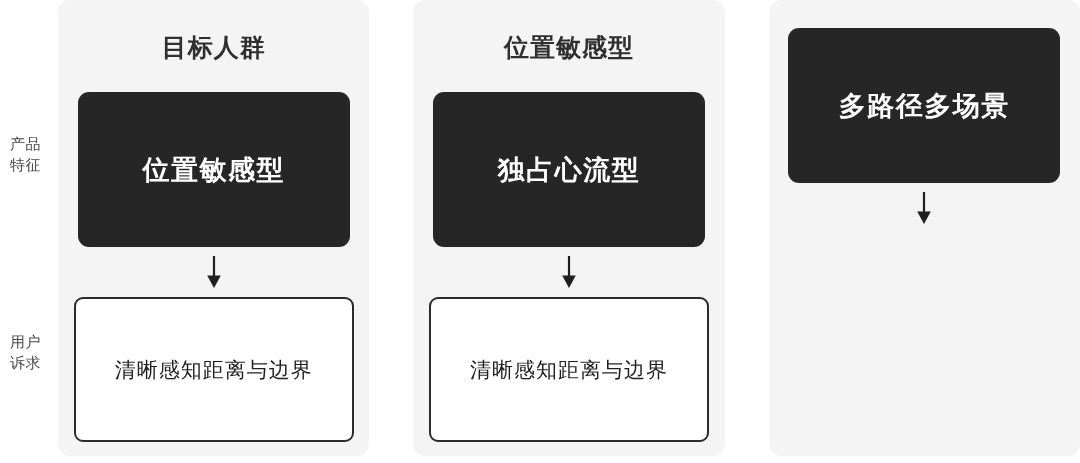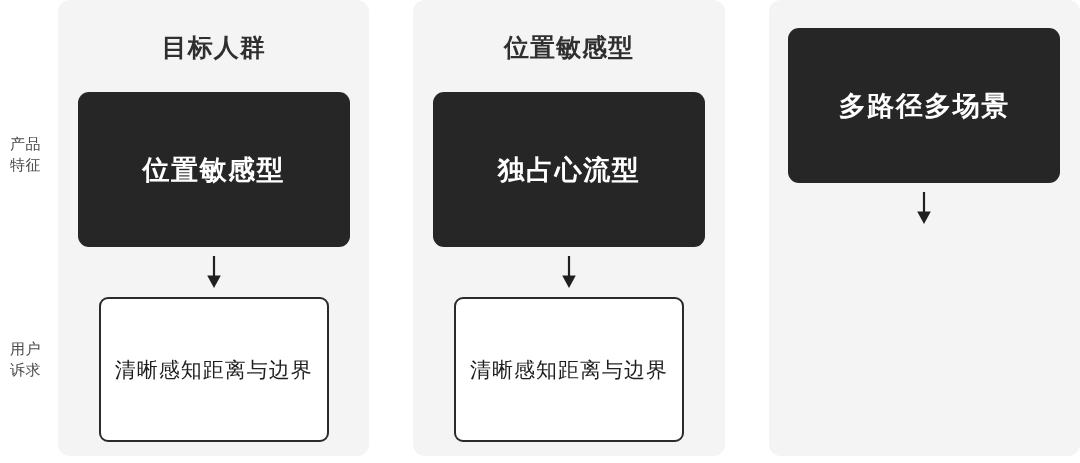--- a/index.html
+++ b/index.html
@@ -39,21 +39,21 @@
     font-size: 15px;
     line-height: 21px;
     letter-spacing: 0.5px;
     font-weight: 400;
     padding-left: 2px;
     box-sizing: border-box;
     margin-left: 8px;
   }
   .row-label .ln { display: block; }
   #row-label-product { top: 133px; }
-  #row-label-demand  { top: 338px; }
+  #row-label-demand  { top: 331px; }
 
   
   .cards {
     position: absolute;
     left: 58px;
     top: 0;
     width: 1022px;
     height: 456px;
     display: flex;
     gap: 44px;
@@ -109,21 +109,21 @@
 
   .arrow {
     margin-top: 9px;
     width: 18px;
     height: 33px;
     display: block;
   }
 
   .white-box {
     margin-top: 8px;
-    width: 230px;
+    width: 280px;
     height: 145px;
     background: #ffffff;
     border: 2px solid #2b2b2b;
     border-radius: 9px;
     display: flex;
     align-items: center;
     justify-content: center;
     box-sizing: border-box;
   }
   .white-box-text {

